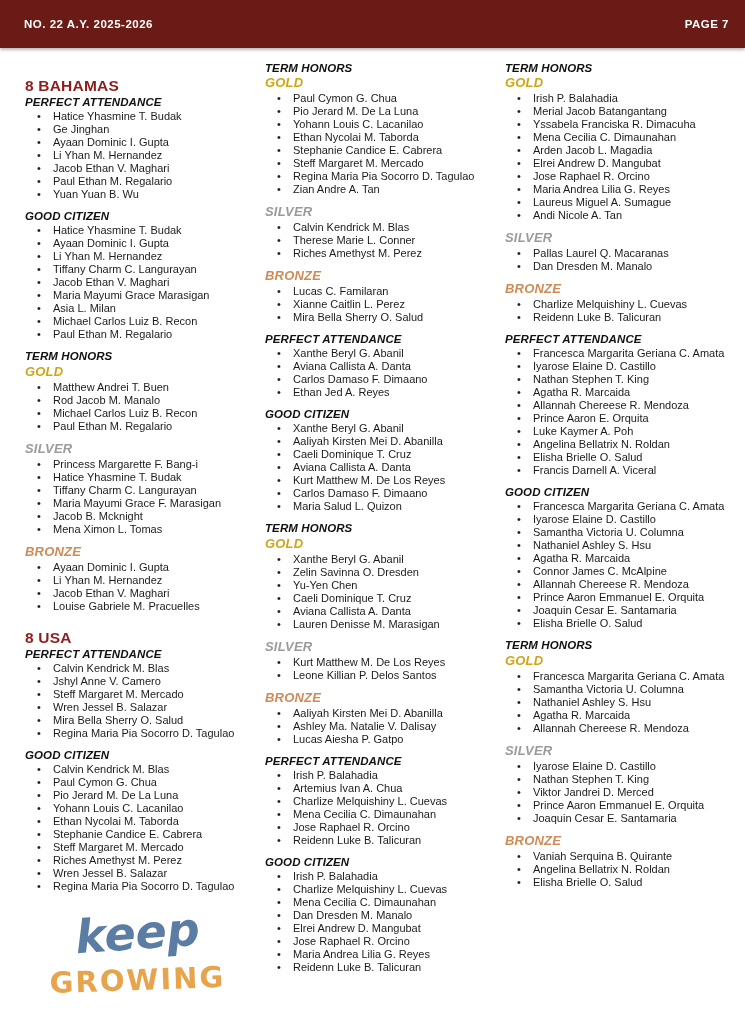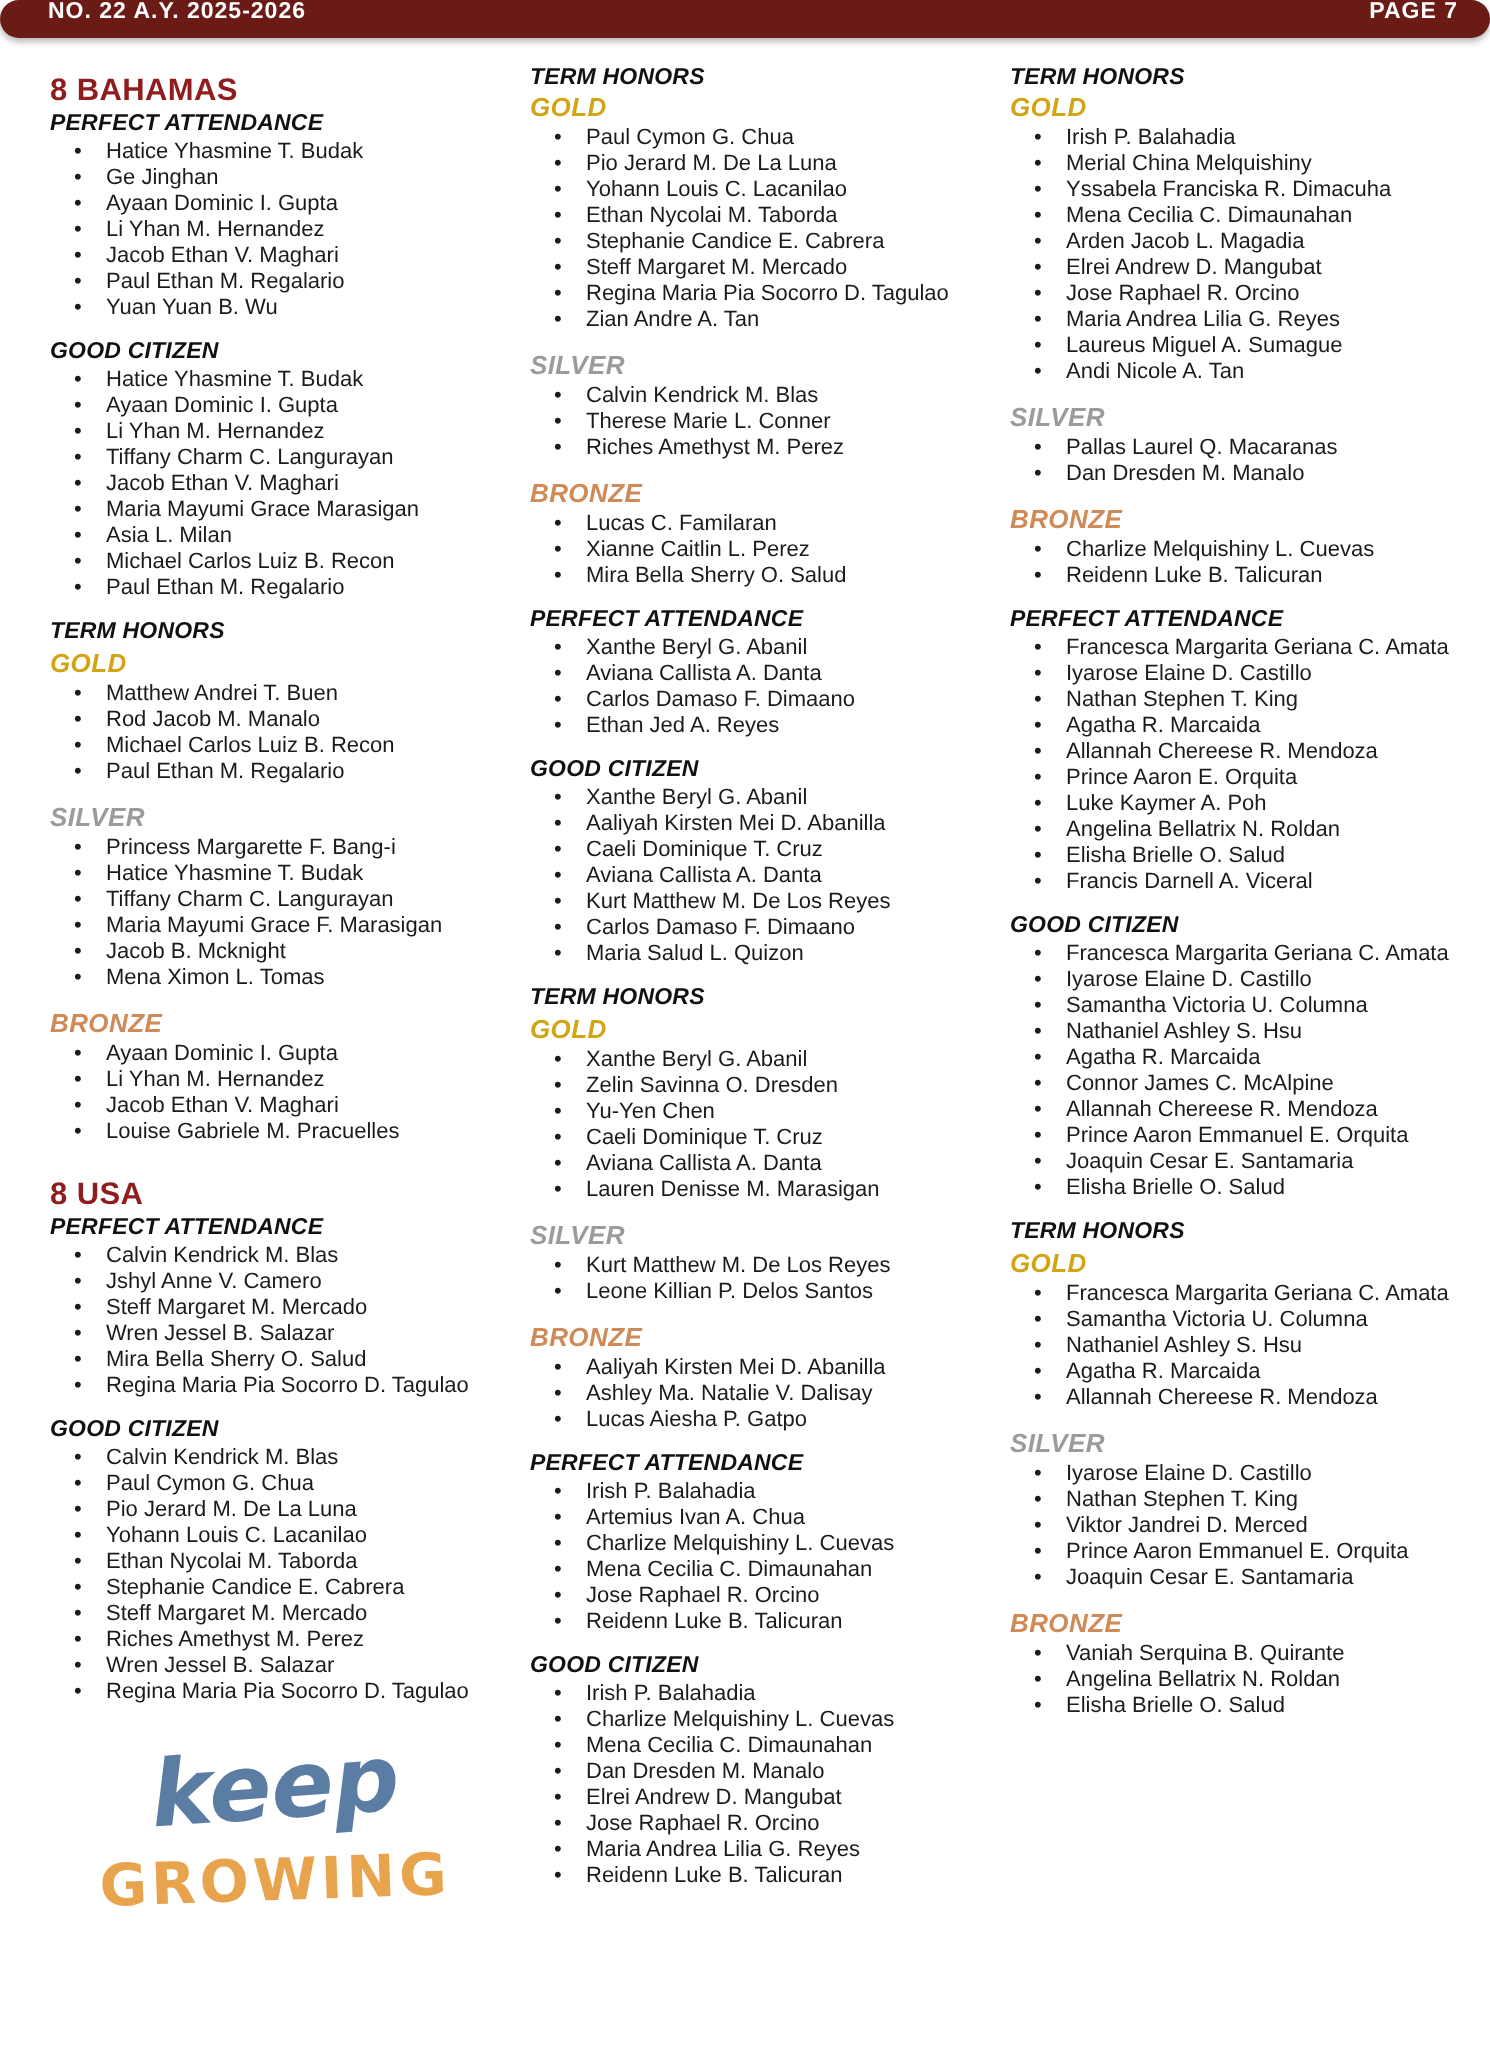--- a/index.html
+++ b/index.html
@@ -12,34 +12,33 @@
     --growing-orange:#e8a44d;
     --ink:#1b1b1b;
   }
   *{box-sizing:border-box;}
   html,body{margin:0;padding:0;}
   body{
     width:745px;height:1024px;overflow:hidden;background:#fff;
     font-family:"Liberation Sans",sans-serif;color:var(--ink);
   }
   .page-header{
-    height:19px;background:var(--header-bg);color:#fff;
-    display:flex;justify-content:space-between;align-items:flex-start;
+    height:48px;background:var(--header-bg);color:#fff;
+    display:flex;justify-content:space-between;align-items:center;
     padding:0 16px 0 24px;font-weight:bold;font-size:11.5px;letter-spacing:.5px;
     box-shadow:0 2px 3px rgba(0,0,0,.28);
-    border-radius:15px;
   }
   .content{display:flex;gap:15px;padding:6px 15px 0 25px;}
   .col{width:225px;flex:0 0 225px;}
   .col > :first-child{margin-top:8px;}
   .section-title{
     color:var(--section);font-weight:800;font-size:15.5px;
     margin:16px 0 2px;letter-spacing:.2px;line-height:1.1;
   }
-  .section-title:first-child{margin-top:12px;}
+  .section-title:first-child{margin-top:23px;}
   .category-heading{
     font-weight:bold;font-style:italic;font-size:11.5px;
     margin:9px 0 1px;letter-spacing:.1px;line-height:1.15;color:#111;
   }
   .section-title + .category-heading{margin-top:1px;}
   .tier-heading{
     font-weight:bold;font-style:italic;font-size:13px;
     margin:9px 0 1px;letter-spacing:.2px;line-height:1.15;
   }
   .category-heading + .tier-heading{margin-top:0;}
@@ -521,21 +520,21 @@
   <div class="col">
       <div class="category-heading">TERM HONORS</div>
       <div class="tier-heading tier-gold">GOLD</div>
       <div class="honor-list">
         <div class="list-item">
           <span class="bullet">•</span>
           <span class="student-name">Irish P. Balahadia</span>
         </div>
         <div class="list-item">
           <span class="bullet">•</span>
-          <span class="student-name">Merial China Melquishiny</span>
+          <span class="student-name">Merial Jacob Batangantang</span>
         </div>
         <div class="list-item">
           <span class="bullet">•</span>
           <span class="student-name">Yssabela Franciska R. Dimacuha</span>
         </div>
         <div class="list-item">
           <span class="bullet">•</span>
           <span class="student-name">Mena Cecilia C. Dimaunahan</span>
         </div>
         <div class="list-item">

